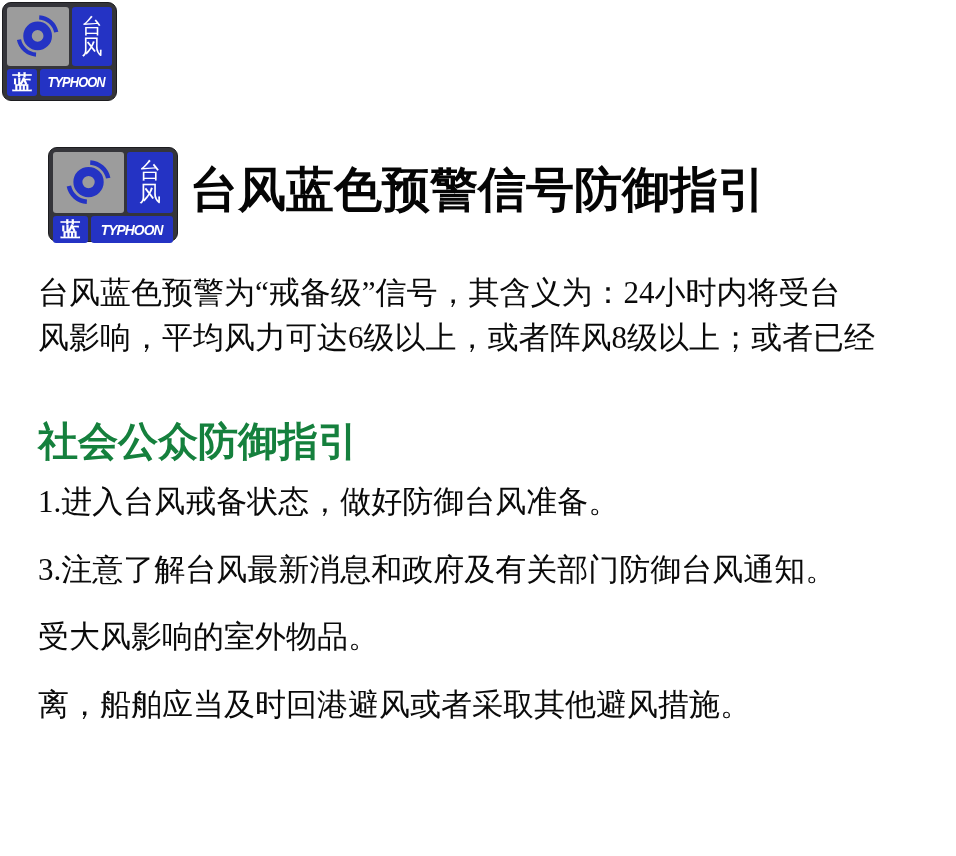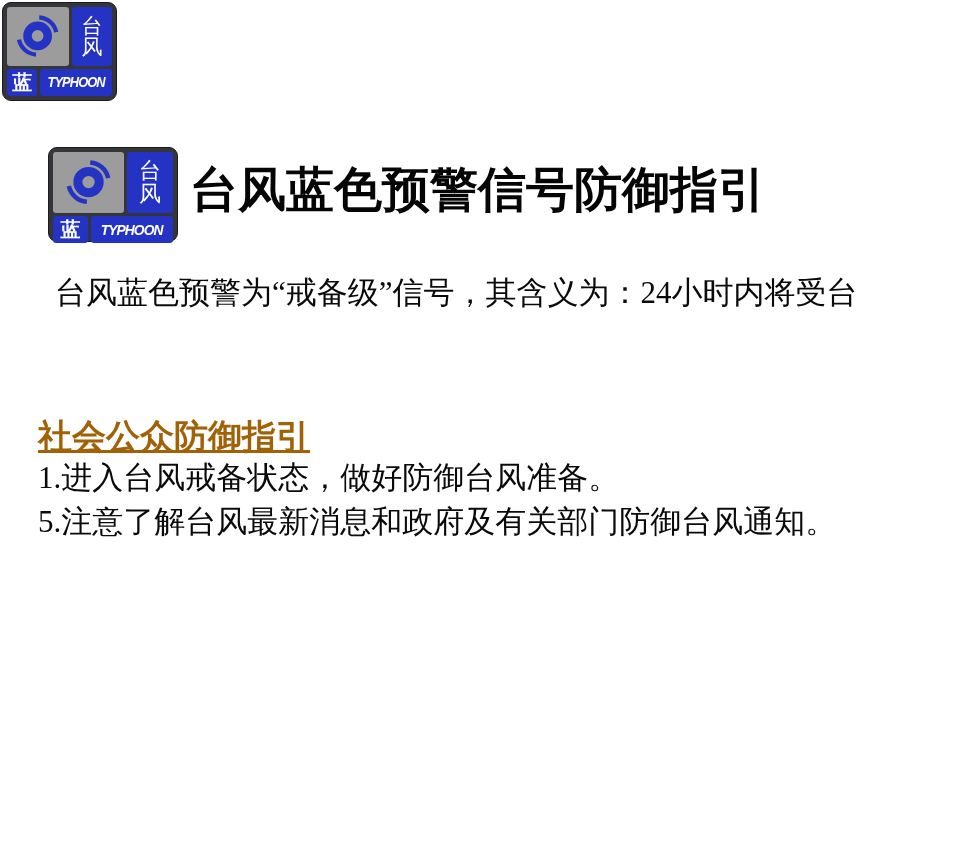--- a/index.html
+++ b/index.html
@@ -80,45 +80,43 @@
     white-space: nowrap;
   }
   .intro {
     position: absolute;
     left: 38px;
     top: 270px;
     width: 890px;
     font-size: 31px;
     line-height: 45px;
     color: #0a0a0a;
-    margin-left: 17px;
   }
   .intro .tline { white-space: nowrap; }
 
   .guide-heading {
     position: absolute;
     left: 38px;
     top: 414px;
     font-family: "Liberation Sans", sans-serif;
     font-weight: 700;
-    font-size: 34px;
-    color: #a16207;
+    font-size: 40px;
+    color: #15803d;
     white-space: nowrap;
-    text-decoration: underline;
   }
   .guide {
     position: absolute;
     left: 38px;
     top: 456px;
     width: 895px;
     font-size: 31px;
     line-height: 43.7px;
     color: #0a0a0a;
   }
-  .guide .tline { white-space: nowrap; }
+  .guide .tline { white-space: nowrap; margin-top: 24px; }
 </style>
 </head>
 <body>
 
 <div class="badge badge-small">
   <div class="row row1">
     <div class="cell cell-spiral">
       <svg class="spiral-svg" viewBox="0 0 100 100" aria-hidden="true">
         <path fill-rule="evenodd" fill="#2433c4" d="M50,23 A27,27 0 1,0 50,77 A27,27 0 1,0 50,23 Z M50,39 A11,11 0 1,1 50,61 A11,11 0 1,1 50,39 Z"></path>
         <path d="M53,15 A35,35 0 0,1 85,43" fill="none" stroke="#2433c4" stroke-width="8"></path>
@@ -161,20 +159,23 @@
     <div class="cell cell-blue cell-en">
       <span class="en-label">TYPHOON</span>
     </div>
   </div>
 </div>
 
 <h1 class="doc-title">台风蓝色预警信号防御指引</h1>
 
 <div class="intro">
   <div class="tline">台风蓝色预警为“戒备级”信号，其含义为：24小时内将受台</div>
+  <div class="tline">风影响，平均风力可达6级以上，或者阵风8级以上；或者已经</div>
 </div>
 
 <h2 class="guide-heading">社会公众防御指引</h2>
 
 <div class="guide">
   <div class="tline">1.进入台风戒备状态，做好防御台风准备。</div>
-  <div class="tline">5.注意了解台风最新消息和政府及有关部门防御台风通知。</div>
+  <div class="tline">3.注意了解台风最新消息和政府及有关部门防御台风通知。</div>
+  <div class="tline">受大风影响的室外物品。</div>
+  <div class="tline">离，船舶应当及时回港避风或者采取其他避风措施。</div>
 </div>
 
 </body></html>

